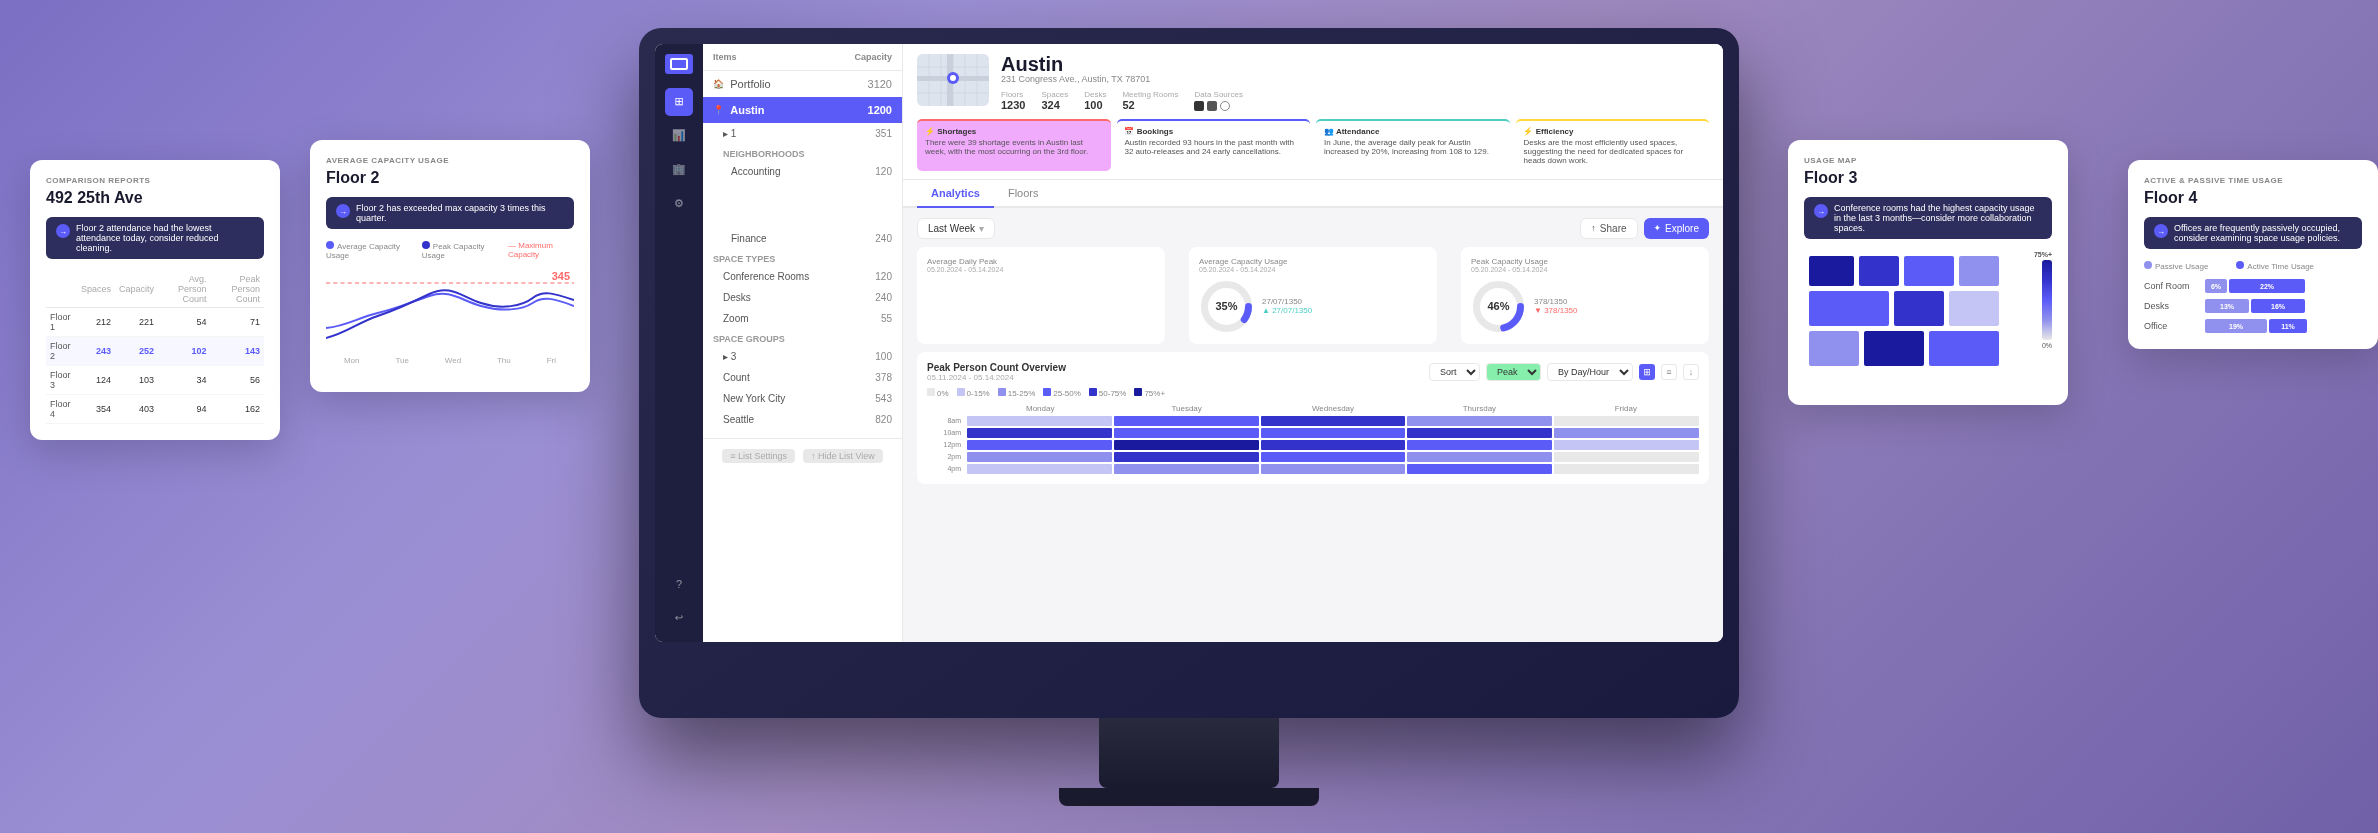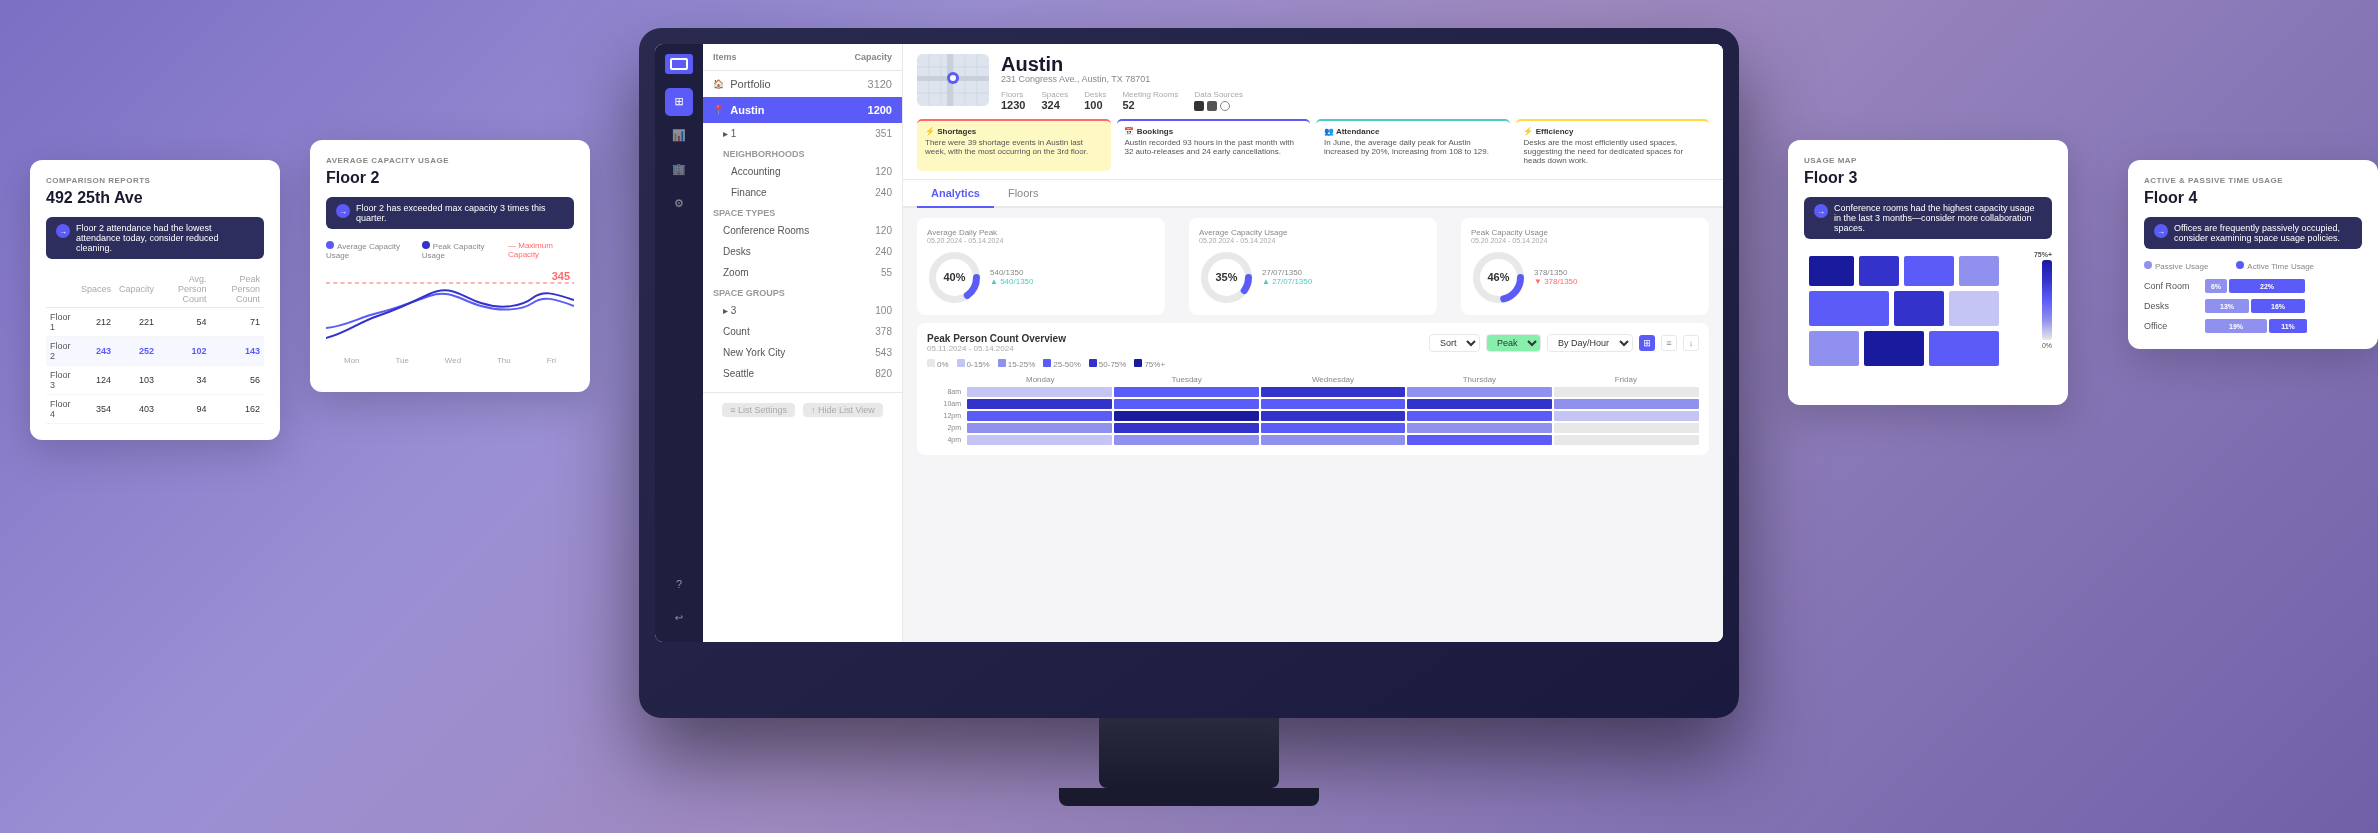--- a/index.html
+++ b/index.html
@@ -291,21 +291,21 @@
 
           <div style="display:flex; justify-content:space-between; padding:5px 10px 5px 20px; cursor:pointer; color:#555; font-size:10px;">
             <span>▸ 1</span>
               <span style="color:#888;">351</span>
           </div>
           <div style="padding:5px 10px 2px 20px; font-size:9px; color:#999; font-weight:700; text-transform:uppercase;">Neighborhoods</div>
           <div style="display:flex; justify-content:space-between; padding:5px 10px 5px 28px; cursor:pointer; color:#555; font-size:10px;">
             <span>Accounting</span>
               <span style="color:#888;">120</span>
           </div>
-          <div style="display:flex; justify-content:space-between; padding:5px 10px 5px 28px; cursor:pointer; color:#555; font-size:10px;">
+          <div style="display:flex; justify-content:space-between; padding:5px 10px 5px 28px; cursor:pointer; color:#555; font-size:10px;margin-top:46px;">
             <span>Finance</span>
               <span style="color:#888;">240</span>
           </div>
           <div style="padding:5px 10px 2px; font-size:9px; color:#999; font-weight:700; text-transform:uppercase;">Space Types</div>
           <div style="display:flex; justify-content:space-between; padding:5px 10px 5px 20px; cursor:pointer; color:#555; font-size:10px;">
             <span>Conference Rooms</span>
               <span style="color:#888;">120</span>
           </div>
           <div style="display:flex; justify-content:space-between; padding:5px 10px 5px 20px; cursor:pointer; color:#555; font-size:10px;">
             <span>Desks</span>
@@ -390,21 +390,21 @@
                       <div style="width:10px;height:10px;border-radius:2px;background:#333;"></div>
                       <div style="width:10px;height:10px;border-radius:2px;background:#555;"></div>
                       <div style="width:10px;height:10px;border-radius:50%;border:1.5px solid #888;"></div>
                     </div>
                   </div>
                 </div>
               </div>
             </div>
 
             <div style="display:flex; gap:6px;">
-              <div style="flex:1; background:#fef9c3; border-radius:5px; padding:6px 8px; border-top:2px solid #ff6b6b; font-size:8px; color:#555;">
+              <div style="flex:1; background:#f0abfc; border-radius:5px; padding:6px 8px; border-top:2px solid #ff6b6b; font-size:8px; color:#555;">
                 <div style="font-size:8px; font-weight:700; color:#333; margin-bottom:2px;">⚡ Shortages</div>
                 <span>There were 39 shortage events in Austin last week, with the most occurring on the 3rd floor.</span>
               </div>
               <div style="flex:1; background:white; border-radius:5px; padding:6px 8px; border-top:2px solid #5b5bf8; font-size:8px; color:#555;">
                 <div style="font-size:8px; font-weight:700; color:#333; margin-bottom:2px;">📅 Bookings</div>
                 <span>Austin recorded 93 hours in the past month with 32 auto-releases and 24 early cancellations.</span>
               </div>
               <div style="flex:1; background:white; border-radius:5px; padding:6px 8px; border-top:2px solid #4ecdc4; font-size:8px; color:#555;">
                 <div style="font-size:8px; font-weight:700; color:#333; margin-bottom:2px;">👥 Attendance</div>
                 <span>In June, the average daily peak for Austin increased by 20%, increasing from 108 to 129.</span>
@@ -416,39 +416,42 @@
             </div>
           </div>
 
           <div style="display:flex; background:white; padding:0 14px; border-bottom:2px solid #e8e8e8;">
             <div style="padding:7px 14px; font-size:11px; color:#5b5bf8; border-bottom:2px solid #5b5bf8; margin-bottom:-2px; font-weight:700; cursor:pointer;">Analytics</div>
             <div style="padding:7px 14px; font-size:11px; color:#888; cursor:pointer;">Floors</div>
           </div>
 
           <div style="padding:10px 14px; overflow:auto; flex:1; display:flex; flex-direction:column; gap:8px;">
 
+            <div style="display:flex; justify-content:space-between; align-items:center;">
+              <div style="background:white; border:1px solid #e8e8e8; border-radius:6px; padding:4px 10px; font-size:10px; color:#333; display:flex; align-items:center; gap:4px; cursor:pointer;">
+                <span>Last Week</span> 
+                  <span style="color:#aaa;">▾</span>
+              </div>
+              <div style="display:flex; gap:6px;">
+                <div style="background:white; border:1px solid #e8e8e8; border-radius:6px; padding:4px 10px; font-size:10px; color:#555; cursor:pointer; display:flex; align-items:center; gap:4px;">
+                  <span style="font-size:9px;">↑</span>
+                    <span>Share</span>
+                </div>
+                <div style="background:#5b5bf8; border-radius:6px; padding:4px 10px; font-size:10px; color:white; cursor:pointer; display:flex; align-items:center; gap:4px;">
+                  <span style="font-size:9px;">✦</span>
+                    <span>Explore</span>
+                </div>
+              </div>
+            </div>
 
             <div style="display:flex; gap:24px;">
 
               <div style="flex:1; background:white; border-radius:8px; padding:10px;">
                 <div style="font-size:8px; color:#888;">Average Daily Peak</div>
                 <div style="font-size:7px; color:#aaa; margin-bottom:6px;">05.20.2024 - 05.14.2024</div>
-                <div style="display:flex; align-items:center; gap:8px;">
-                  <div style="position:relative; width:55px; height:55px; flex-shrink:0;">
-                    <svg width="55" height="55" viewBox="0 0 55 55">
-                      <circle cx="27.5" cy="27.5" r="22" fill="none" stroke="#e8e8e8" stroke-width="7"></circle>
-                      <circle cx="27.5" cy="27.5" r="22" fill="none" stroke="#5b5bf8" stroke-width="7" stroke-dasharray="55.3 138.2" stroke-dashoffset="34.6" stroke-linecap="round"></circle>
-                    </svg>
-                    <div style="position:absolute;top:50%;left:50%;transform:translate(-50%,-50%);font-size:11px;font-weight:800;color:#333;">40%</div>
-                  </div>
-                  <div>
-                    <div style="font-size:8px; color:#888;">540/1350</div>
-                    <div style="font-size:8px; color:#4ecdc4;">▲ 540/1350</div>
-                  </div>
-                </div>
               </div>
 
               <div style="flex:1; background:white; border-radius:8px; padding:10px;">
                 <div style="font-size:8px; color:#888;">Average Capacity Usage</div>
                 <div style="font-size:7px; color:#aaa; margin-bottom:6px;">05.20.2024 - 05.14.2024</div>
                 <div style="display:flex; align-items:center; gap:8px;">
                   <div style="position:relative; width:55px; height:55px; flex-shrink:0;">
                     <svg width="55" height="55" viewBox="0 0 55 55">
                       <circle cx="27.5" cy="27.5" r="22" fill="none" stroke="#e8e8e8" stroke-width="7"></circle>
                       <circle cx="27.5" cy="27.5" r="22" fill="none" stroke="#5b5bf8" stroke-width="7" stroke-dasharray="48.4 138.2" stroke-dashoffset="34.6" stroke-linecap="round"></circle>

